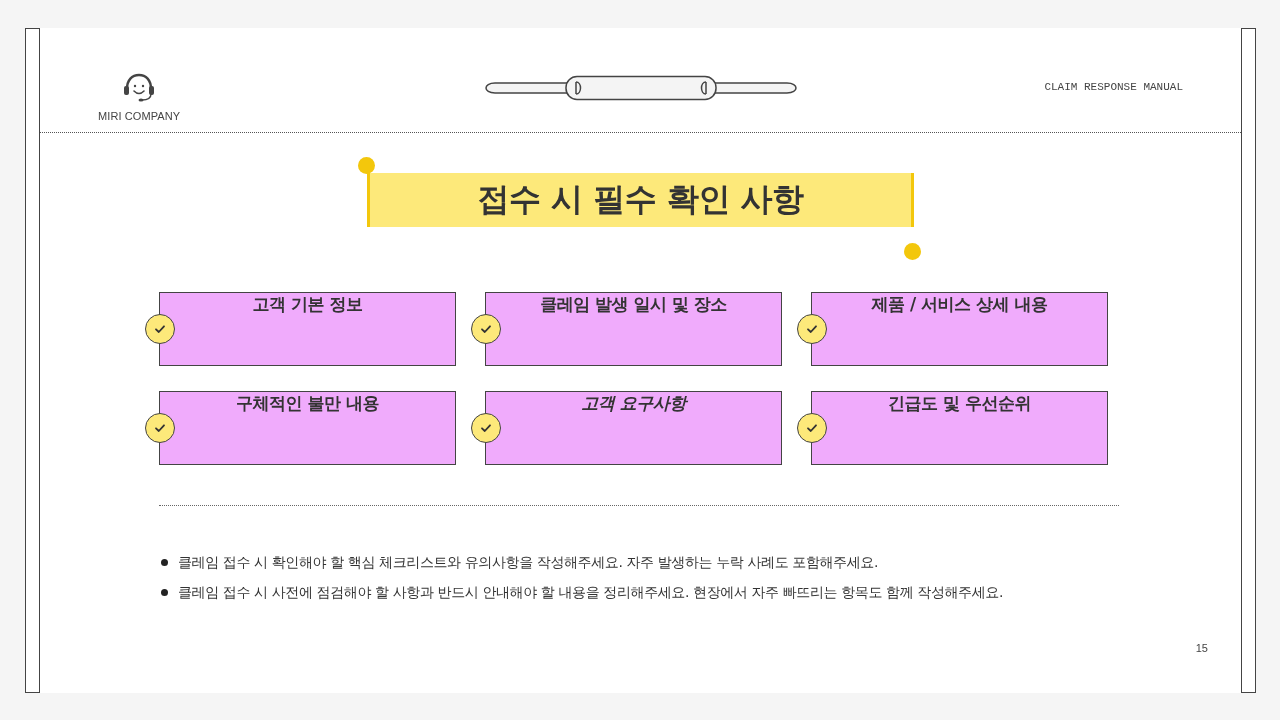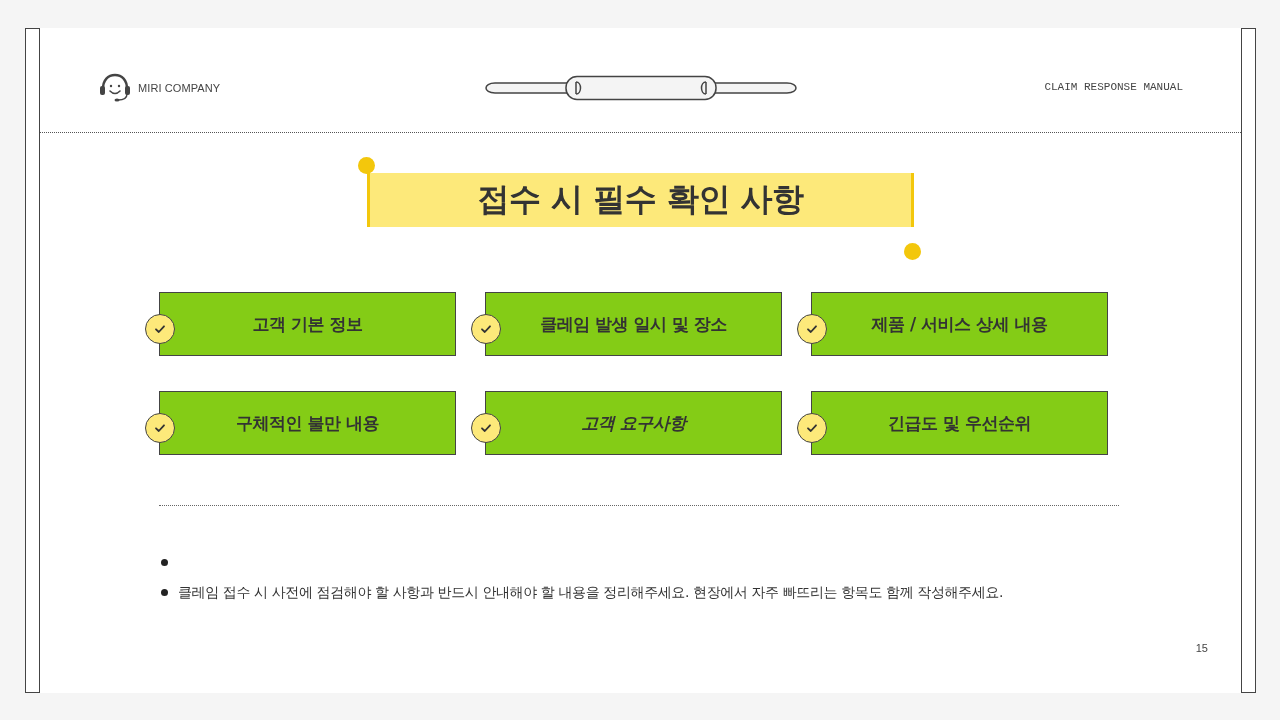--- a/index.html
+++ b/index.html
@@ -25,21 +25,21 @@
       border-right: 1.5px solid #444;
       background: #fff;
     }
     .header {
       position: absolute;
       left: 0; top: 0; width: 100%; height: 104px;
     }
     .brand {
       position: absolute;
       left: 58px; top: 44px;
-      display: flex; align-items: center; gap: 6px;
+      display: flex; align-items: center; gap: 6px; flex-direction: column;
     }
     .brand-icon { width: 34px; height: 32px; }
     .brand-name {
       font-family: "Liberation Sans", sans-serif;
       font-size: 11px; color: #444; letter-spacing: 0.1px;
     }
     .clip {
       position: absolute;
       left: 441px; top: 47px;
       width: 320px; height: 26px;
@@ -76,24 +76,24 @@
       font-family: "DejaVu Sans", sans-serif;
       font-size: 32px; font-weight: bold; color: #333;
       letter-spacing: -0.5px;
     }
     .grid {
       position: absolute;
       left: 119px; top: 264px;
     }
     .card {
       position: absolute;
-      width: 297px; height: 64px;
+      width: 297px; height: 74px;
       border: 1.5px solid #444;
-      background: #84cc16;
-      display: flex; align-items: center; justify-content: center;
+      background: #f0abfc;
+      display: flex; align-items: flex-start; justify-content: center;
     }
     .card-label {
       font-family: "DejaVu Sans", sans-serif;
       font-size: 17px; font-weight: bold; color: #333;
       letter-spacing: -0.5px;
     }
     .check {
       position: absolute;
       left: -15px; top: 21px;
       width: 30px; height: 30px;
@@ -223,19 +223,19 @@
               <path d="M2 6.3 L4.8 9 L10 3.3" fill="none" stroke="#333" stroke-width="1.8" stroke-linecap="round" stroke-linejoin="round"></path>
             </svg>
           </span>
         <span class="card-label">긴급도 및 우선순위</span>
       </div>
     </div>
 
     <div class="mid-rule"></div>
 
     <ul class="notes">
-      <li><span class="bullet"></span></li>
+      <li><span class="bullet"></span><span>클레임 접수 시 확인해야 할 핵심 체크리스트와 유의사항을 작성해주세요. 자주 발생하는 누락 사례도 포함해주세요.</span></li>
       <li><span class="bullet"></span><span>클레임 접수 시 사전에 점검해야 할 사항과 반드시 안내해야 할 내용을 정리해주세요. 현장에서 자주 빠뜨리는 항목도 함께 작성해주세요.</span></li>
     </ul>
 
     <span class="page-num">15</span>
   </div>
 </div>
 
 </body></html>

